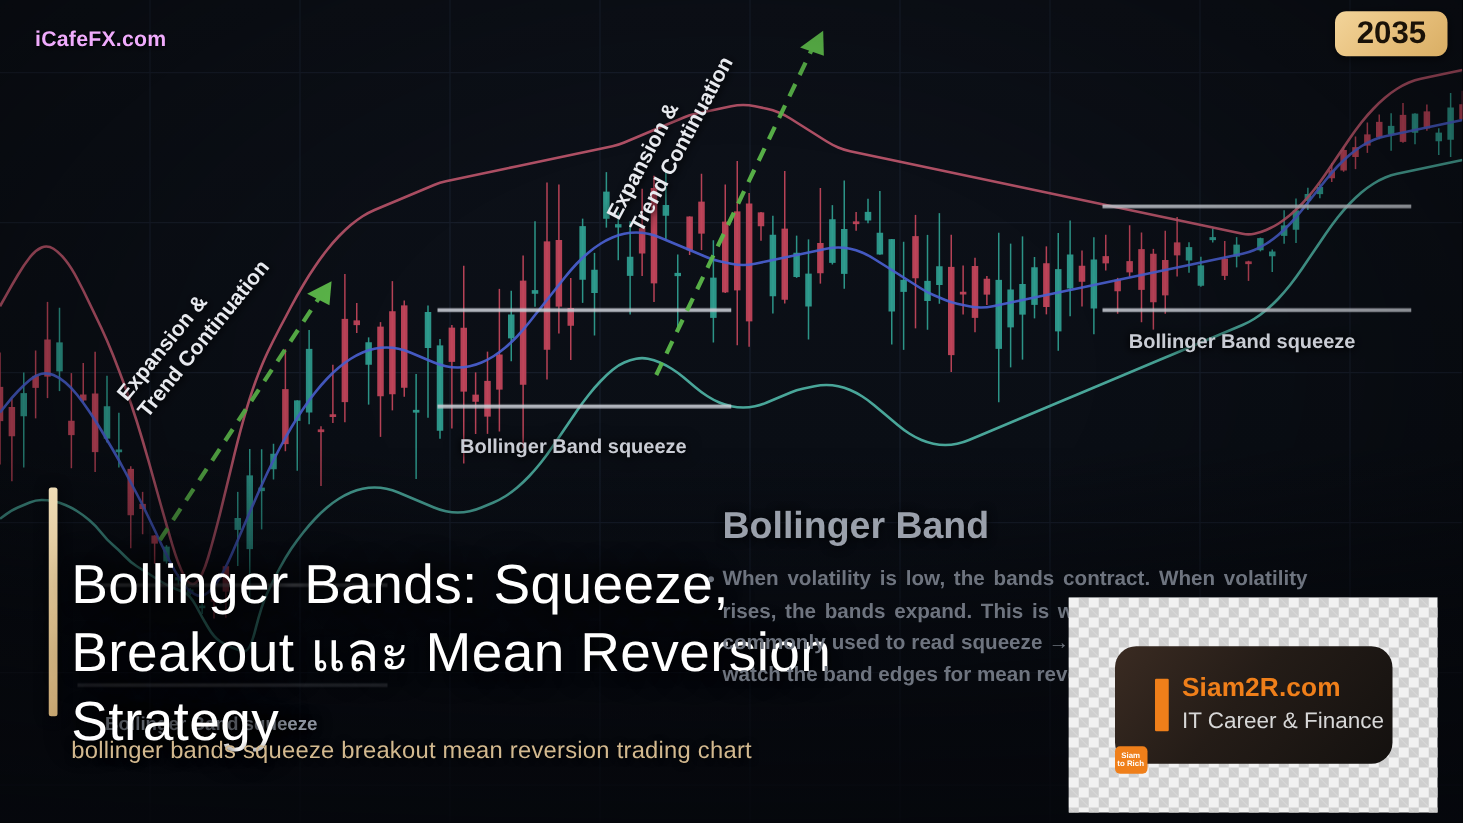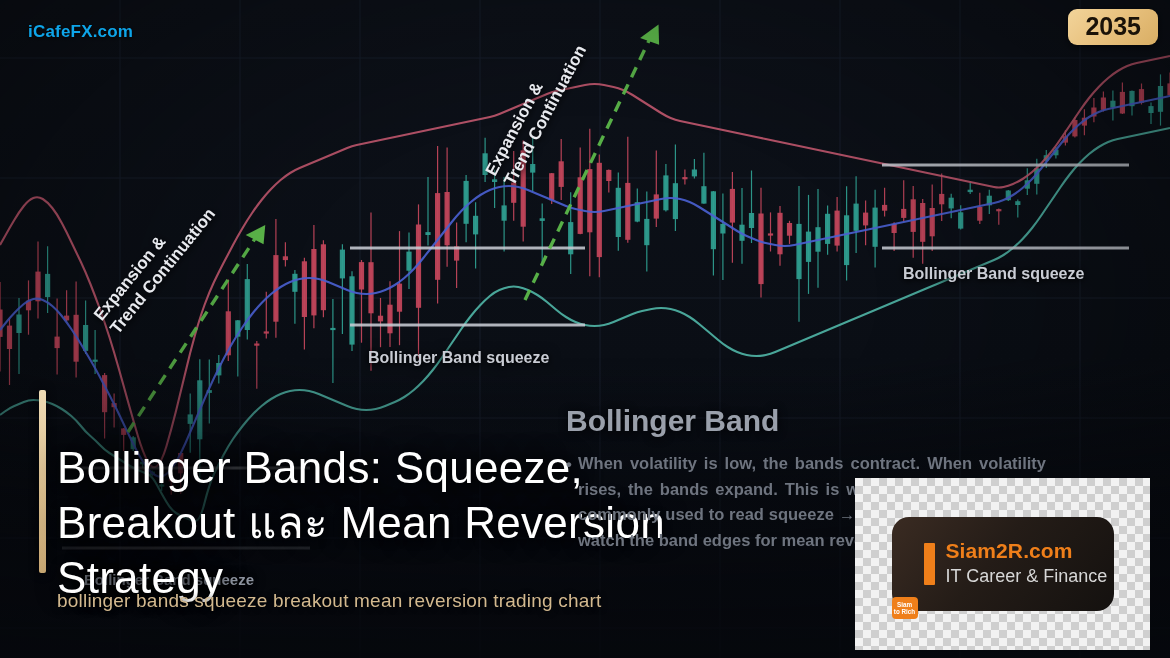--- a/index.html
+++ b/index.html
@@ -18,21 +18,21 @@
     background:radial-gradient(ellipse at 50% 45%, rgba(0,0,0,0) 35%, rgba(0,0,0,.45) 100%);
   }
   .bottom-shade{
     position:absolute;left:0;right:0;bottom:0;height:300px;pointer-events:none;
     background:linear-gradient(to bottom, rgba(6,8,13,0) 0%, rgba(6,8,13,.55) 45%, rgba(6,8,13,.88) 100%);
   }
 
   
   #watermark{
     position:absolute;left:28px;top:22px;
-    font-size:17px;font-weight:700;color:#0ea5e9;letter-spacing:.2px;
+    font-size:17px;font-weight:700;color:#f0abfc;letter-spacing:.2px;
     text-shadow:0 1px 4px rgba(0,0,0,.9);
   }
 
   
   #year-badge{
     position:absolute;right:12px;top:9px;
     padding:5px 17px 6px;border-radius:9px;
     background:linear-gradient(135deg,#f2d49a 0%,#e8c17e 48%,#d9ae64 100%);
     color:#1a1208;font-size:25px;font-weight:700;line-height:1;
     box-shadow:0 2px 7px rgba(0,0,0,.55);
@@ -76,21 +76,21 @@
   #keywords{
     position:absolute;left:57px;top:590px;
     color:#d3b98f;font-size:19px;font-weight:400;letter-spacing:.2px;
     text-shadow:0 1px 6px rgba(0,0,0,.95);
   }
 
   
   #info-block{position:absolute;left:566px;top:404px;width:480px;}
   #info-heading{
     color:#9aa0ab;font-size:30px;font-weight:700;line-height:1.1;
-    margin:0 0 14px 0;text-shadow:0 1px 8px rgba(0,0,0,.9);
+    margin:0 0 14px 12px;text-shadow:0 1px 8px rgba(0,0,0,.9);
   }
   #info-body{
     color:#6e747f;font-size:16.5px;line-height:1.56;font-weight:600;
     text-align:justify;position:relative;padding-left:12px;
   }
   #info-bullet{
     position:absolute;left:0;top:1px;color:#6e747f;font-size:16.5px;font-weight:700;
   }
 
   

